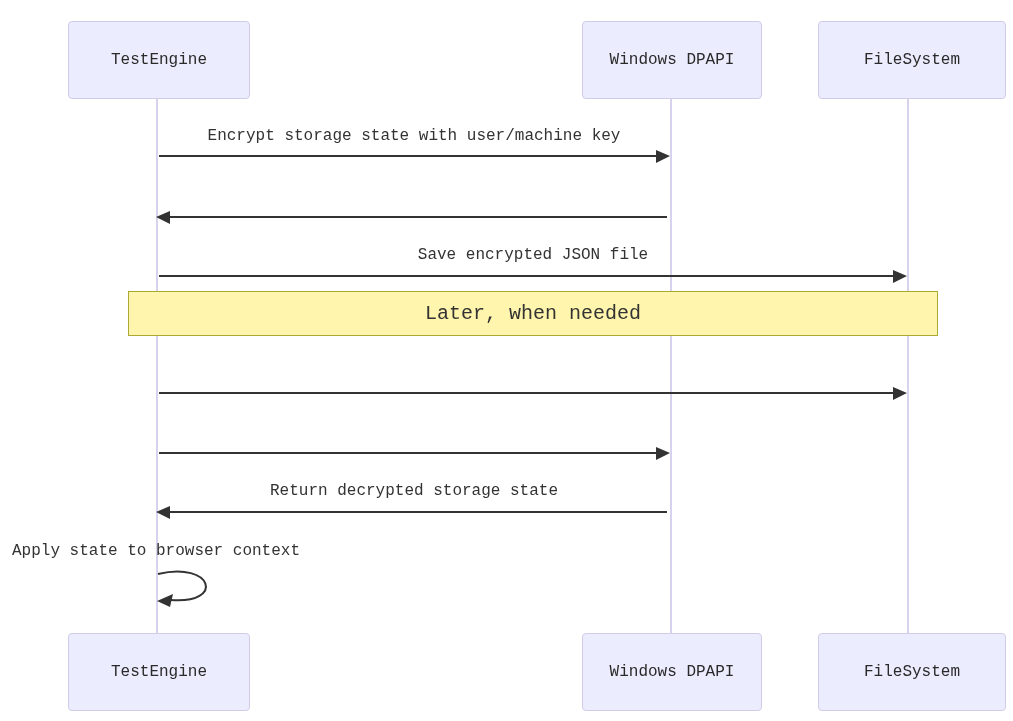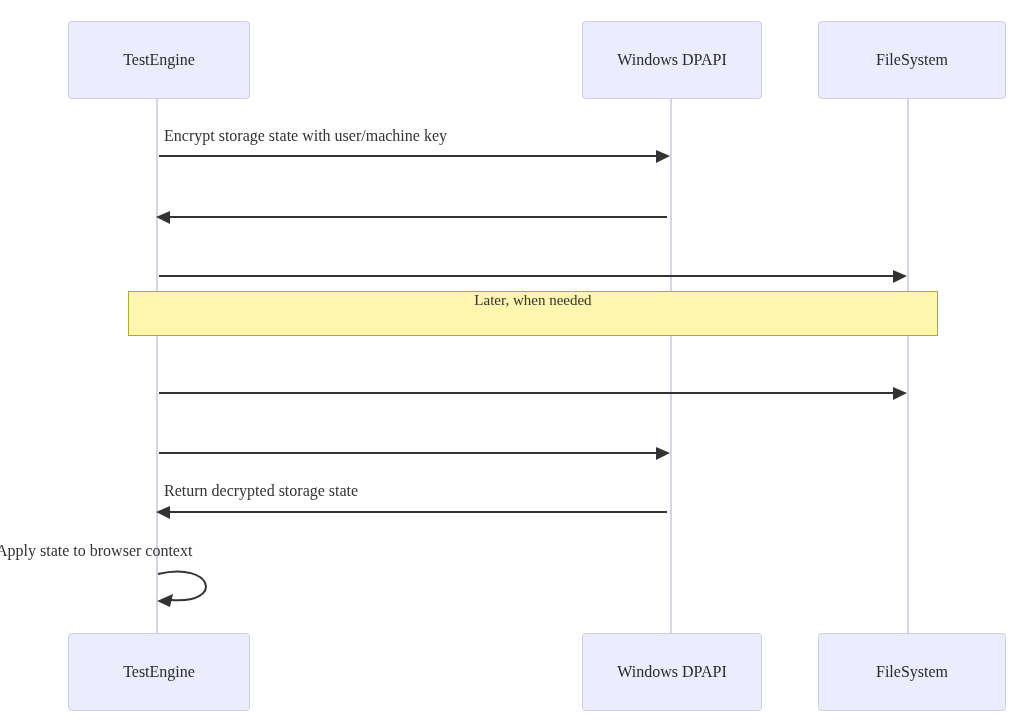--- a/index.html
+++ b/index.html
@@ -11,40 +11,40 @@
     --text:#333333;
     --arrow:#333333;
     --actor-text:#2a2a2a;
     --bg:#ffffff;
   }
   html,body{margin:0;padding:0;background:var(--bg);}
   .diagram{
     position:relative;
     width:1013px;height:721px;
     background:var(--bg);
-    font-family:Liberation Serif, serif;
+    font-family:Liberation Mono, monospace;
     overflow:hidden;
   }
   .lifeline{
     position:absolute;top:99px;height:535px;width:2px;
     background:var(--lifeline);
   }
   .actor{
     position:absolute;height:76px;
     background:var(--actor-fill);
     border:1px solid var(--actor-border);
     border-radius:4px;
     display:flex;align-items:center;justify-content:center;
     font-size:16px;color:var(--actor-text);
   }
   .actor.top{top:21px;}
   .actor.bottom{top:633px;}
   .msg-label{
     position:absolute;height:20px;line-height:20px;
-    font-size:16px;color:var(--text);
+    text-align:center;font-size:16px;color:var(--text);
     white-space:nowrap;
   }
   .arrow{position:absolute;height:13px;}
   .arrow .line{
     position:absolute;left:2px;right:2px;top:5px;
     border-top:2px solid var(--arrow);
   }
   .arrow .head{position:absolute;width:0;height:0;top:0;}
   .arrow.right .head{
     right:-1px;
@@ -55,22 +55,22 @@
   .arrow.left .head{
     left:-1px;
     border-top:6px solid transparent;
     border-bottom:7px solid transparent;
     border-right:14px solid var(--arrow);
   }
   .note{
     position:absolute;left:128px;top:291px;width:808px;height:43px;
     background:var(--note-fill);
     border:1px solid var(--note-border);
-    display:flex;align-items:flex-start;justify-content:center;
-    font-size:15px;color:var(--text);
+    display:flex;align-items:center;justify-content:center;
+    font-size:20px;color:var(--text);
   }
   .self-loop{position:absolute;left:155px;top:565px;}
   .self-loop path{stroke:var(--arrow);stroke-width:2;fill:none;}
   .self-loop polygon{fill:var(--arrow);}
 </style>
 </head>
 <body>
 
 <div class="diagram">
 
@@ -92,20 +92,21 @@
   <div class="arrow right" style="left:157px;width:512px;top:150px">
     <div class="line"></div>
     <div class="head"></div>
   </div>
 
   <div class="arrow left" style="left:157px;width:512px;top:211px">
     <div class="line"></div>
     <div class="head"></div>
   </div>
 
+  <div class="msg-label" style="left:283px;width:500px;top:245px">Save encrypted JSON file</div>
   <div class="arrow right" style="left:157px;width:749px;top:270px">
     <div class="line"></div>
     <div class="head"></div>
   </div>
 
   <div class="note">
     <span>Later, when needed</span>
   </div>
 
   <div class="arrow right" style="left:157px;width:749px;top:387px">

